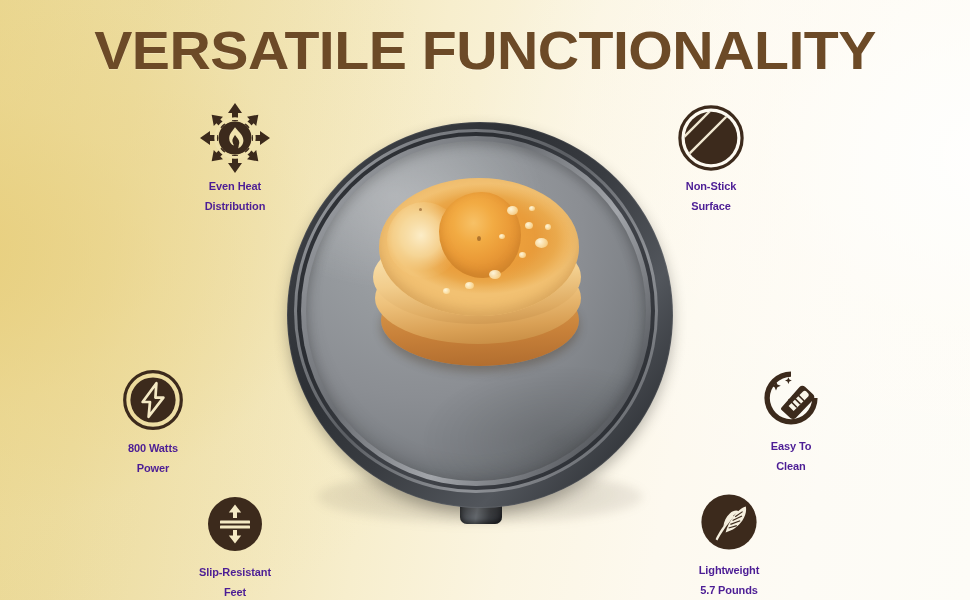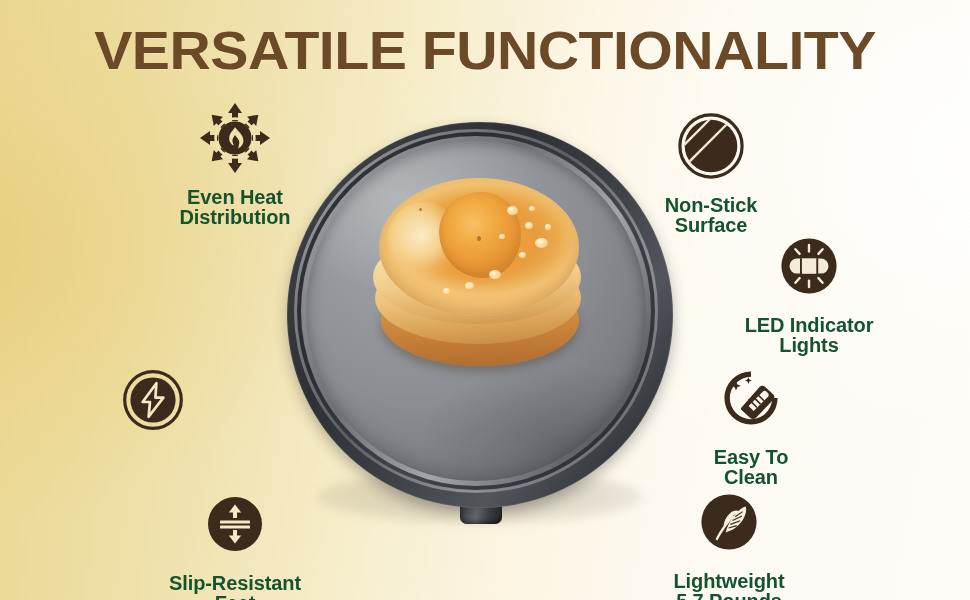--- a/index.html
+++ b/index.html
@@ -72,27 +72,27 @@
     width: 230px;
     text-align: center;
   }
   .feature .icon-wrap {
     height: 76px;
     display: flex;
     align-items: center;
     justify-content: center;
   }
   .feature .label {
-    font-size: 20px;
+    font-size: 11px;
     line-height: 19.5px;
     font-weight: bold;
-    color: #14532d;
+    color: #4c1d95;
     letter-spacing: -0.1px;
     white-space: pre-line;
-    margin-top: 12px;
+    margin-top: 1px;
   }
   .feature svg { display: block; }
 
   
   #product {
     position: absolute;
     left: 283px;
     top: 118px;
     width: 394px;
     height: 420px;
@@ -329,84 +329,63 @@
 
 
   <div class="feature" style="left:38px; top:362px;">
     <div class="icon-wrap">
       <svg width="60" height="60" viewBox="0 0 60 60">
         <circle cx="30" cy="30" r="28.3" fill="none" stroke="#3c2a1c" stroke-width="3.2"></circle>
         <circle cx="30" cy="30" r="22.6" fill="#3c2a1c"></circle>
         <path d="M33.4 13.2 L19.6 32.0 L27.0 32.0 L25.6 46.8 L40.4 27.6 L32.4 27.6 Z" fill="none" stroke="#f4e9c4" stroke-width="2.7" stroke-linejoin="round"></path>
       </svg>
     </div>
+    <div class="label">800 Watts
+Power</div>
   </div>
 
   <div class="feature" style="left:120px; top:486px;">
     <div class="icon-wrap">
       <svg width="58" height="58" viewBox="0 0 58 58">
         <circle cx="29" cy="29" r="27" fill="#3c2a1c"></circle>
         <g fill="#f4e9c4">
           <rect x="14" y="25.6" width="30" height="2.9" rx="0.6"></rect>
           <rect x="14" y="30.6" width="30" height="2.9" rx="0.6"></rect>
           <path d="M29 9.4 L35.2 17.6 L31.0 17.6 L31.0 23.0 L27.0 23.0 L27.0 17.6 L22.8 17.6 Z"></path>
           <path d="M29 48.6 L22.8 40.4 L27.0 40.4 L27.0 35.0 L31.0 35.0 L31.0 40.4 L35.2 40.4 Z"></path>
         </g>
       </svg>
     </div>
     <div class="label">Slip-Resistant
 Feet</div>
   </div>
 
-  <div class="feature" style="left:596px; top:108px;text-align:center;">
+  <div class="feature" style="left:596px; top:100px;text-align:center;">
     <div class="icon-wrap">
       <svg width="66" height="66" viewBox="0 0 66 66">
         <defs>
           <clipPath id="nsclip">
               <circle cx="33" cy="33" r="26.3"></circle>
             </clipPath>
         </defs>
         <circle cx="33" cy="33" r="31.1" fill="none" stroke="#3c2a1c" stroke-width="3.2"></circle>
         <circle cx="33" cy="33" r="26.3" fill="#3c2a1c"></circle>
         <g clip-path="url(#nsclip)" stroke="#f1e8d2" stroke-width="2.3">
           <line x1="-4" y1="30" x2="42" y2="-16"></line>
           <line x1="-4" y1="42" x2="54" y2="-16"></line>
           <line x1="2" y1="58" x2="66" y2="-6"></line>
         </g>
       </svg>
     </div>
     <div class="label">Non-Stick
 Surface</div>
   </div>
 
-  <div class="feature" style="left:694px; top:228px;">
-    <div class="icon-wrap">
-      <svg width="62" height="62" viewBox="0 0 62 62">
-        <circle cx="31" cy="31" r="27.6" fill="#3c2a1c"></circle>
-
-        <rect x="11.5" y="23.6" width="39" height="15" rx="7.5" fill="#f4ecd8"></rect>
-        <rect x="22.4" y="23.6" width="17.2" height="15" fill="#f4ecd8"></rect>
-        <rect x="22.0" y="23.2" width="1.9" height="15.8" fill="#3c2a1c"></rect>
-        <rect x="38.3" y="23.2" width="1.9" height="15.8" fill="#3c2a1c"></rect>
-
-        <g stroke="#f4ecd8" stroke-width="2.4" stroke-linecap="round">
-          <line x1="31" y1="10.0" x2="31" y2="16.4"></line>
-          <line x1="31" y1="45.6" x2="31" y2="52.0"></line>
-          <line x1="17.4" y1="14.2" x2="21.6" y2="18.9"></line>
-          <line x1="44.6" y1="14.2" x2="40.4" y2="18.9"></line>
-          <line x1="17.4" y1="47.8" x2="21.6" y2="43.1"></line>
-          <line x1="44.6" y1="47.8" x2="40.4" y2="43.1"></line>
-        </g>
-      </svg>
-    </div>
-    <div class="label">LED Indicator
-Lights</div>
-  </div>
-
-  <div class="feature" style="left:636px; top:360px;">
+
+  <div class="feature" style="left:676px; top:360px;">
     <div class="icon-wrap">
       <svg width="66" height="66" viewBox="0 0 66 66">
         <g fill="#3c2a1c">
 
           <path d="M33 6.4 A26.6 26.6 0 1 0 59.6 33 L54.2 33 A21.2 21.2 0 1 1 33 11.8 Z"></path>
 
           <path d="M23.5 42.5 L41.5 22.0 C43.0 20.4 45.4 20.3 47.0 21.8 L55.0 29.2 C56.7 30.7 56.8 33.2 55.2 34.8 L38.0 52.8 C36.4 54.4 33.9 54.4 32.3 52.9 L23.6 45.1 C22.8 44.4 22.8 43.3 23.5 42.5 Z"></path>
 
           <g fill="#faf6e9">
             <path d="M30.6 41.0 L45.0 26.6 C46.0 25.6 47.5 25.6 48.4 26.6 L50.0 28.2 C51.0 29.2 51.0 30.7 50.0 31.7 L35.6 46.0 Z"></path>

